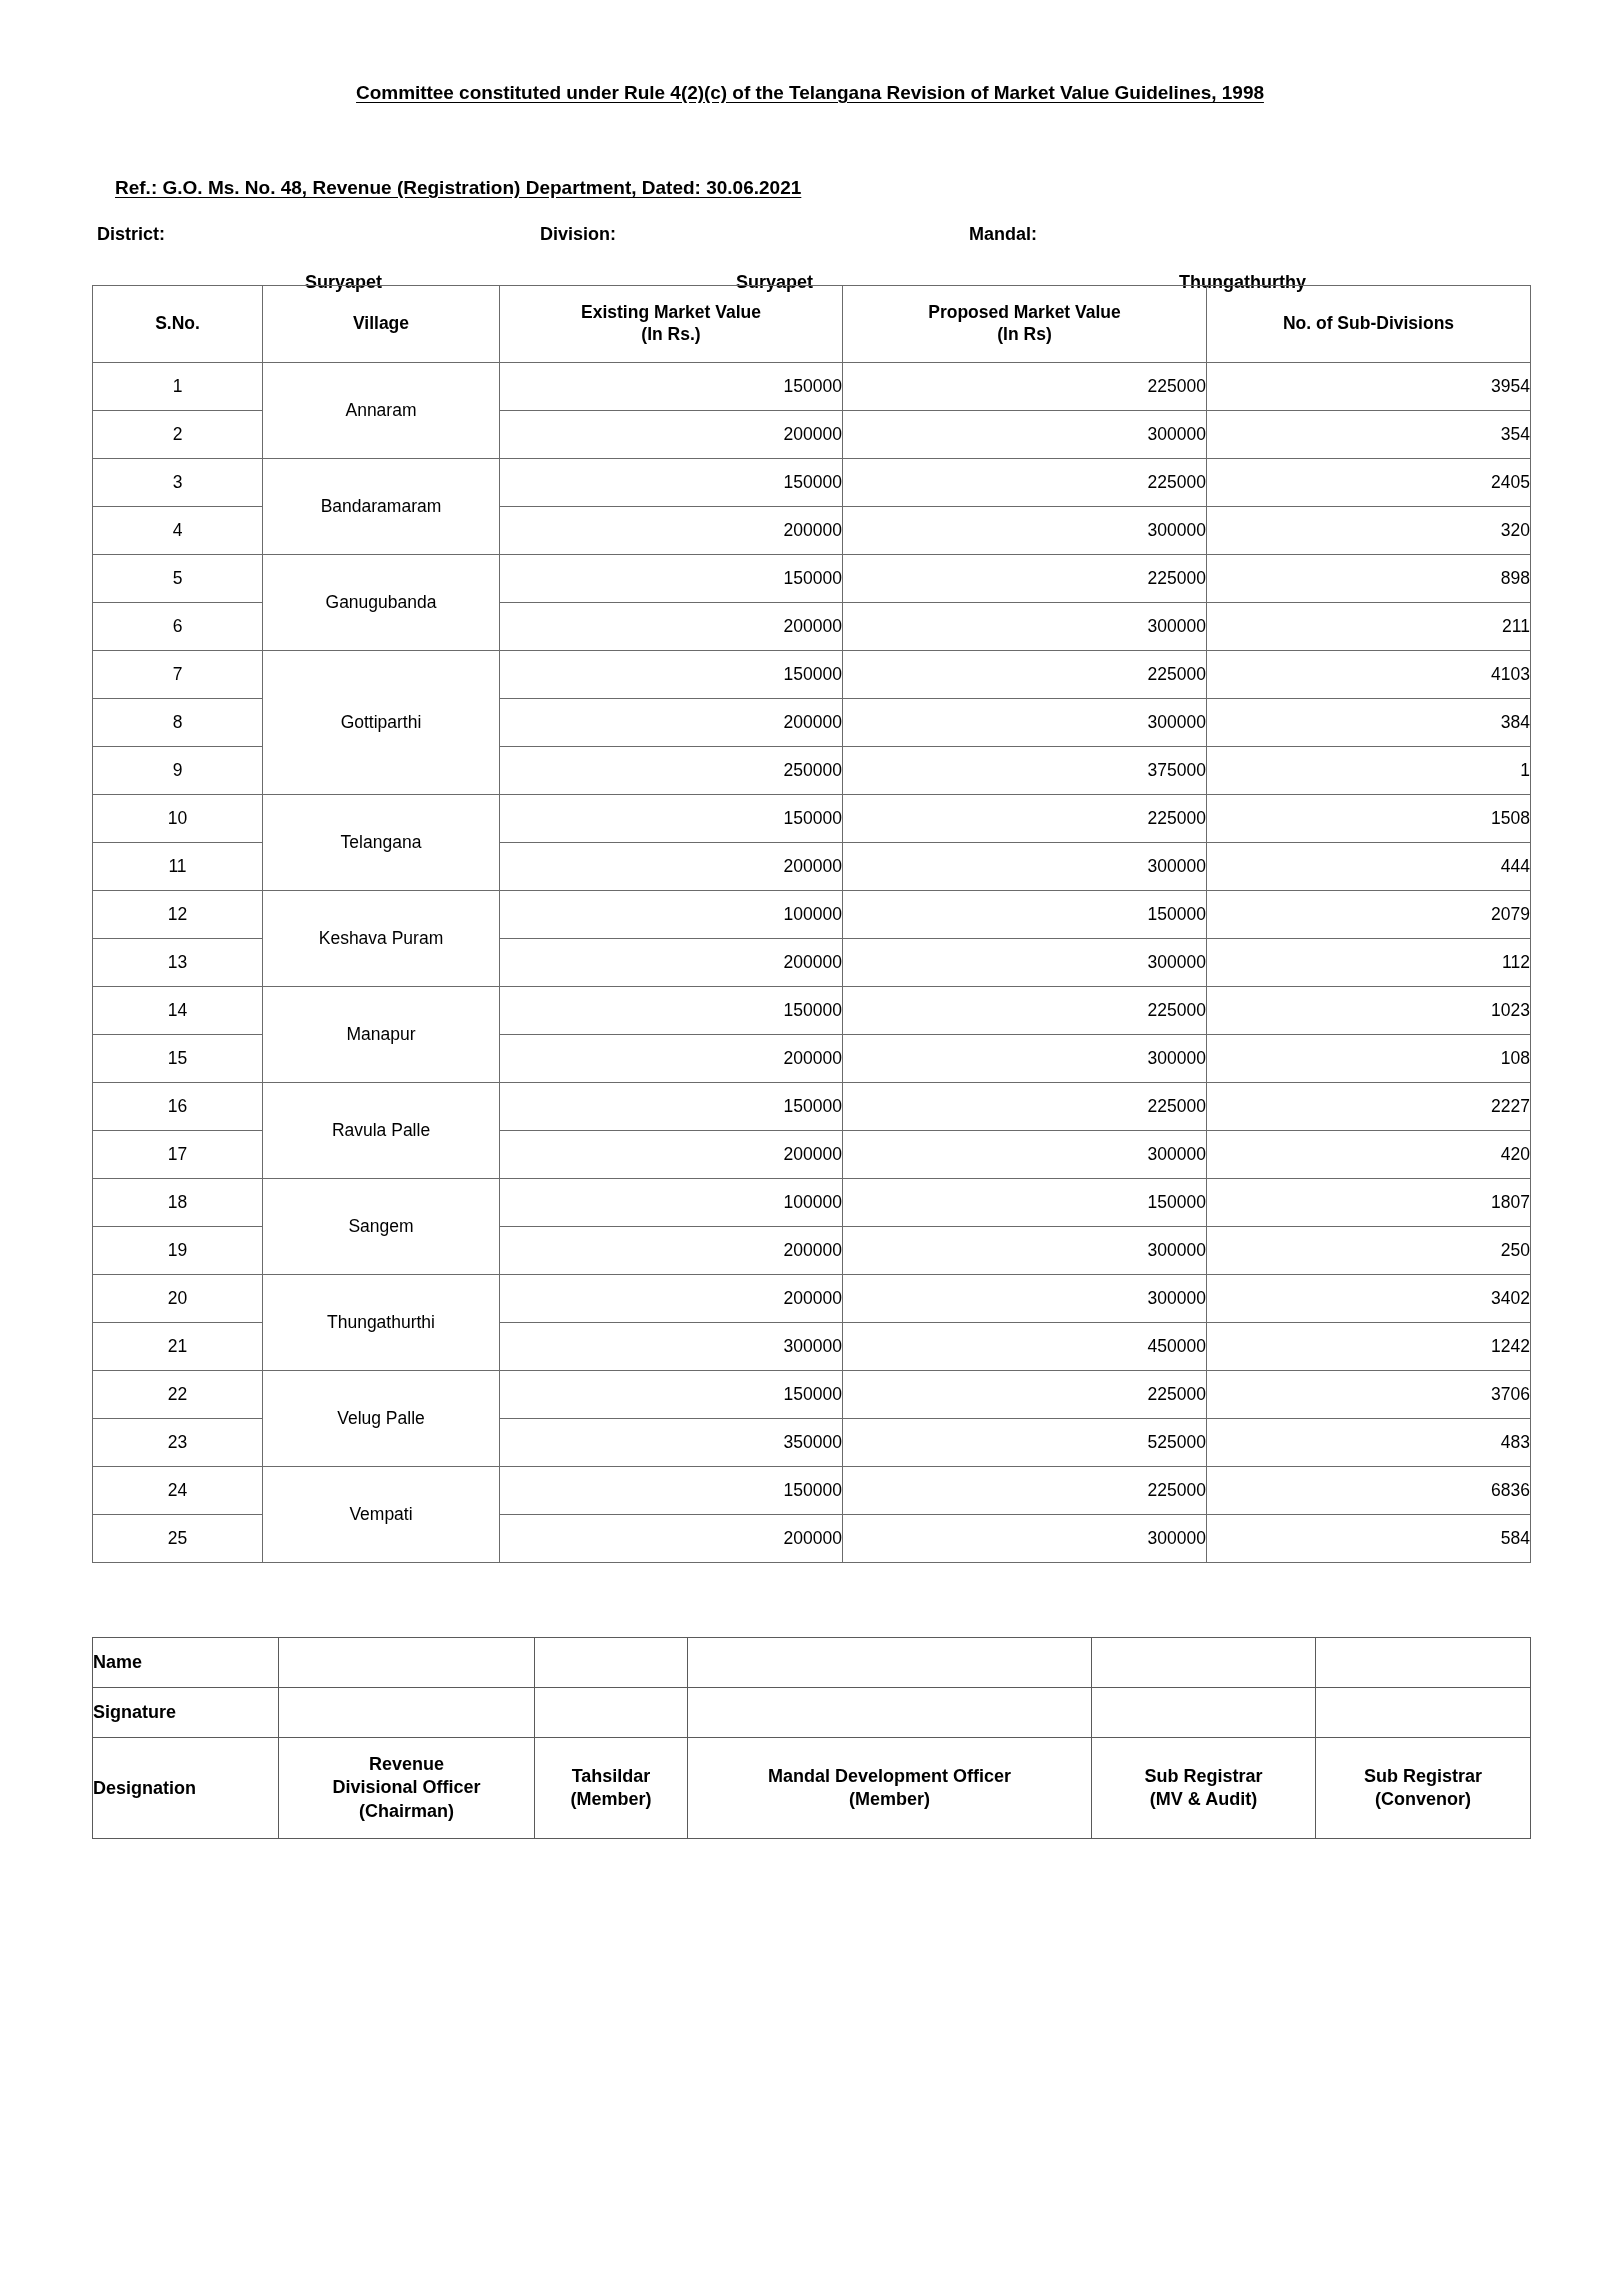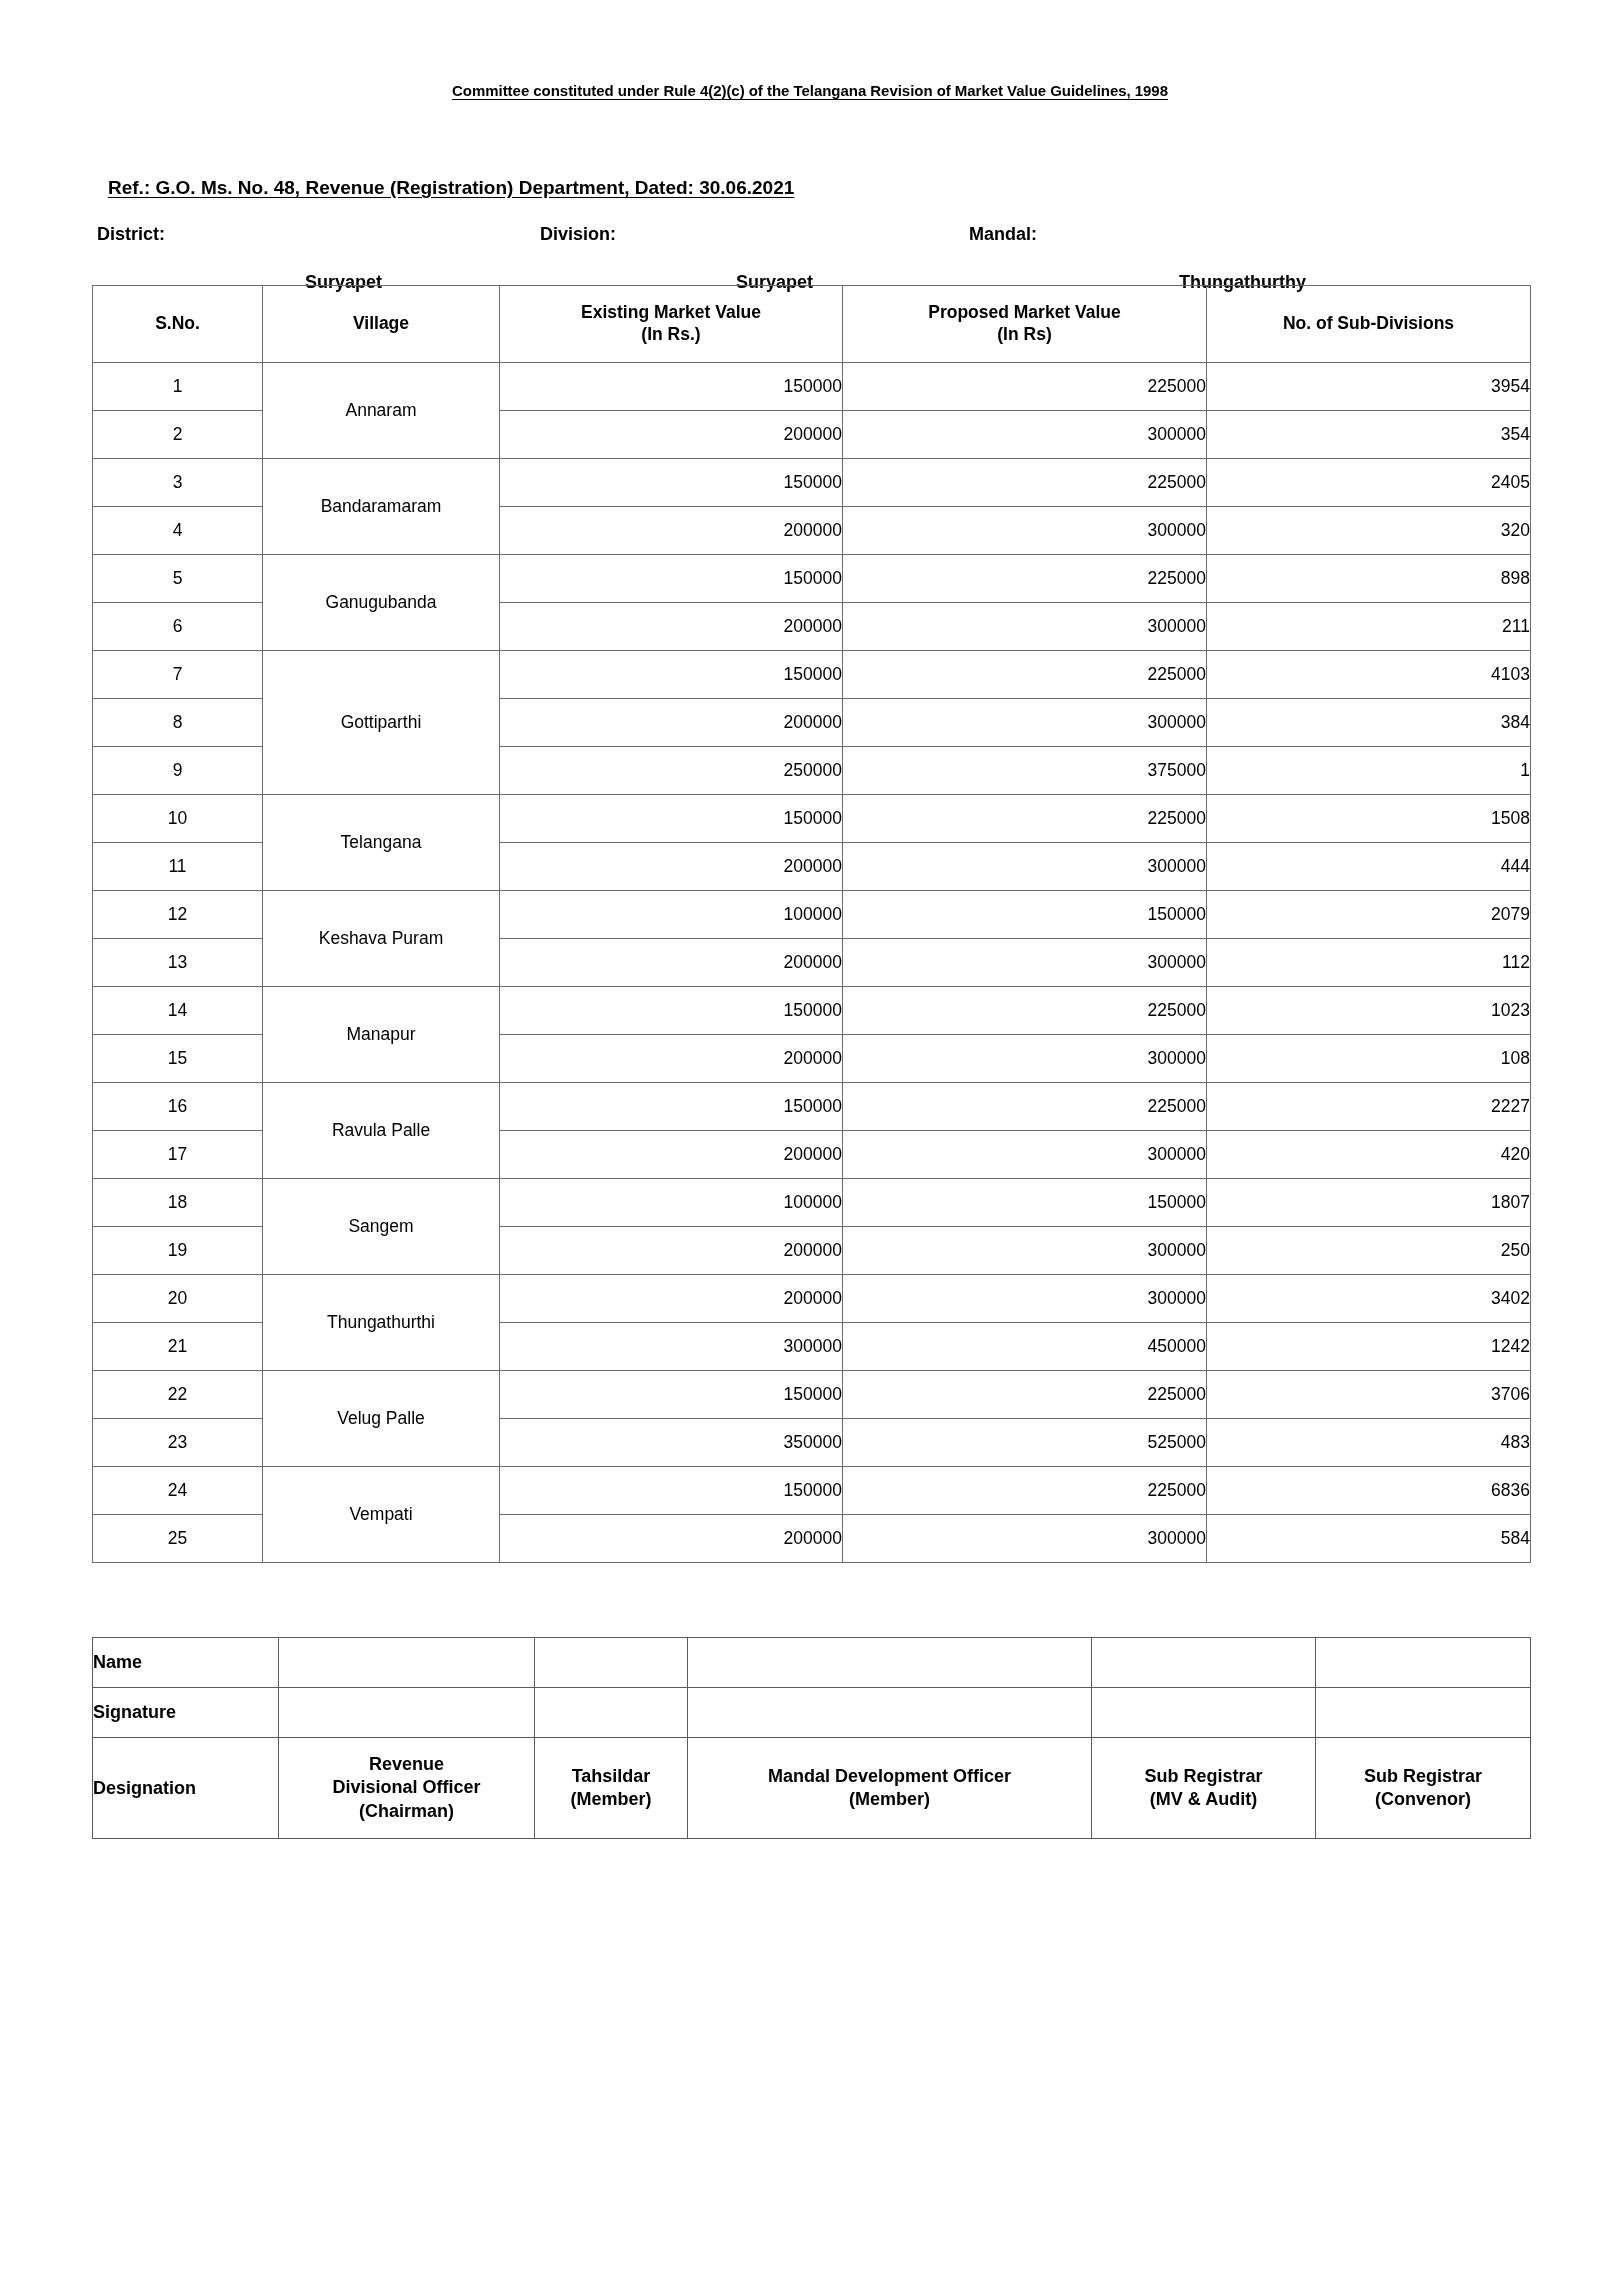--- a/index.html
+++ b/index.html
@@ -23,34 +23,34 @@
     box-sizing: border-box;
   }
 
   
   .doc-title {
     position: absolute;
     top: 82px;
     left: 0;
     width: 1620px;
     text-align: center;
-    font-size: 15px;
+    font-size: 19px;
     font-weight: bold;
     letter-spacing: -0.04px;
   }
   .doc-title .u {
     text-decoration: underline;
     text-underline-offset: 2.7px;
   }
 
   
   .doc-ref {
     position: absolute;
     top: 177px;
-    left: 108px;
+    left: 115px;
     font-size: 19px;
     font-weight: bold;
   }
   .doc-ref .u {
     text-decoration: underline;
     text-underline-offset: 2.7px;
   }
 
   
   .meta-row {

